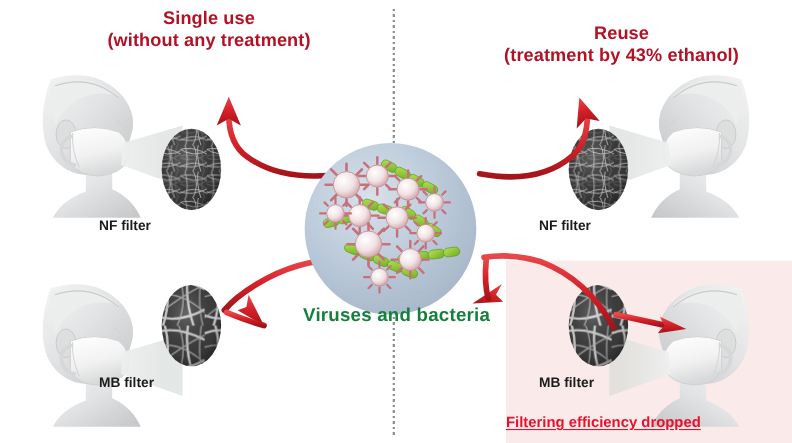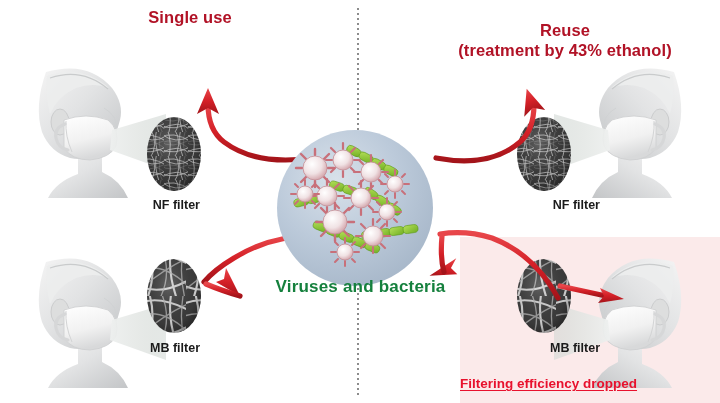--- a/index.html
+++ b/index.html
@@ -17,21 +17,21 @@
   
   .hdr{position:absolute;text-align:center;color:#b11226;font-weight:bold;
     font-size:16.5px;line-height:20px;letter-spacing:.1px;}
   .hdr .l1{display:block;}
   .hdr .l2{display:block;}
   #hdr-left{left:60px;top:7px;width:260px;}
   #hdr-right{left:420px;top:20px;width:290px;}
 
   
   .flabel{position:absolute;font-size:12.5px;font-weight:bold;color:#1b1b1b;
-    text-align:right;width:110px;}
+    text-align:left;width:110px;}
 
   
   #virus-label{position:absolute;left:253px;top:277px;width:215px;text-align:center;
     font-size:17px;font-weight:bold;color:#15803d;letter-spacing:.2px;}
 
   
   #drop-label{position:absolute;left:460px;top:376px;width:260px;
     font-size:13.5px;font-weight:bold;color:#e8112d;text-decoration:underline;
     text-underline-offset:2px;}
 
@@ -47,20 +47,21 @@
 <body>
 
 <div id="fig">
 
   <div class="pink-panel"></div>
 
   <div class="divider"></div>
 
   <div class="hdr" id="hdr-left">
     <span class="l1">Single use</span>
+    <span class="l2">(without any treatment)</span>
   </div>
   <div class="hdr" id="hdr-right">
     <span class="l1">Reuse</span>
     <span class="l2">(treatment by 43% ethanol)</span>
   </div>
 
   <svg width="0" height="0" style="position:absolute">
     <defs>
 
       <linearGradient id="skinG" x1="0" y1="0" x2="1" y2="1">

